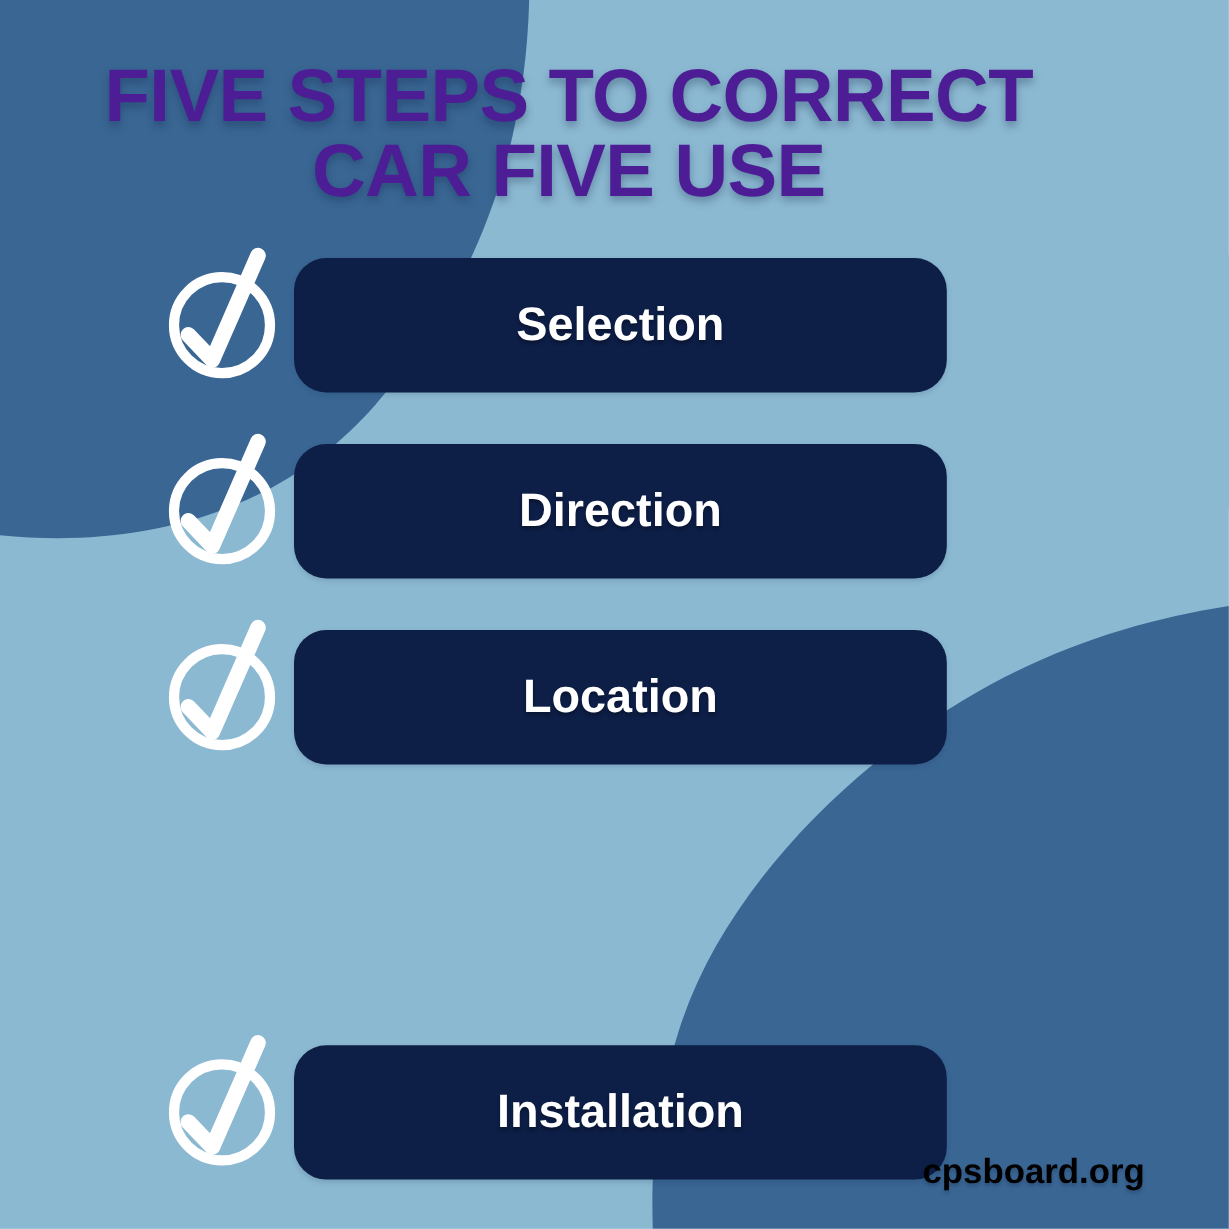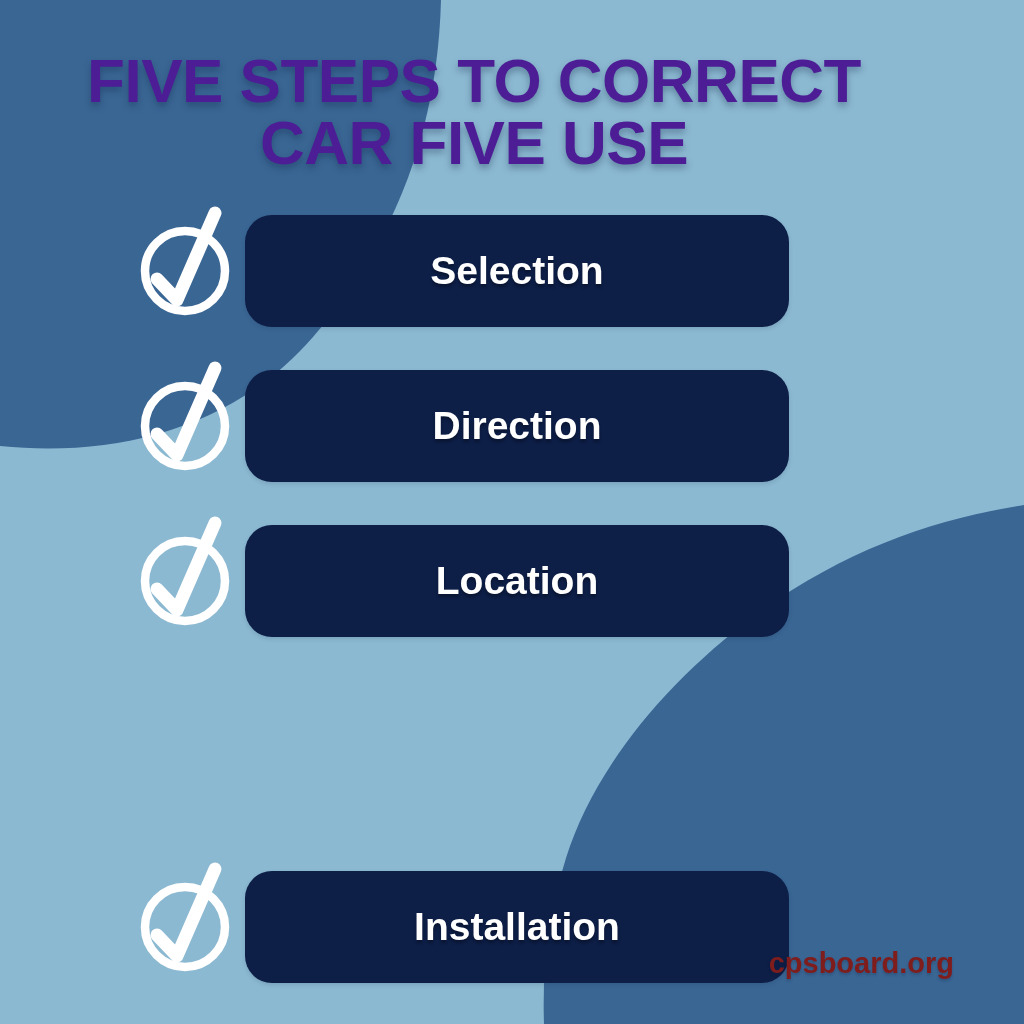--- a/index.html
+++ b/index.html
@@ -42,22 +42,22 @@
     color:#FFFFFF;
     font-size:39px;
     font-weight:bold;
     line-height:1.18;
     text-align:center;
     max-width:450px;
     text-shadow:0 3px 3px rgba(0,0,0,0.30);
   }
   .site{
     position:absolute;
-    right:70px;bottom:44px;
-    color:#7f1d1d;
+    right:70px;bottom:30px;
+    color:#000000;
     font-size:29px;
     font-weight:bold;
     text-shadow:0 2px 3px rgba(10,25,50,0.25);
   }
 </style>
 </head>
 <body>
 
 <div class="poster">
 

